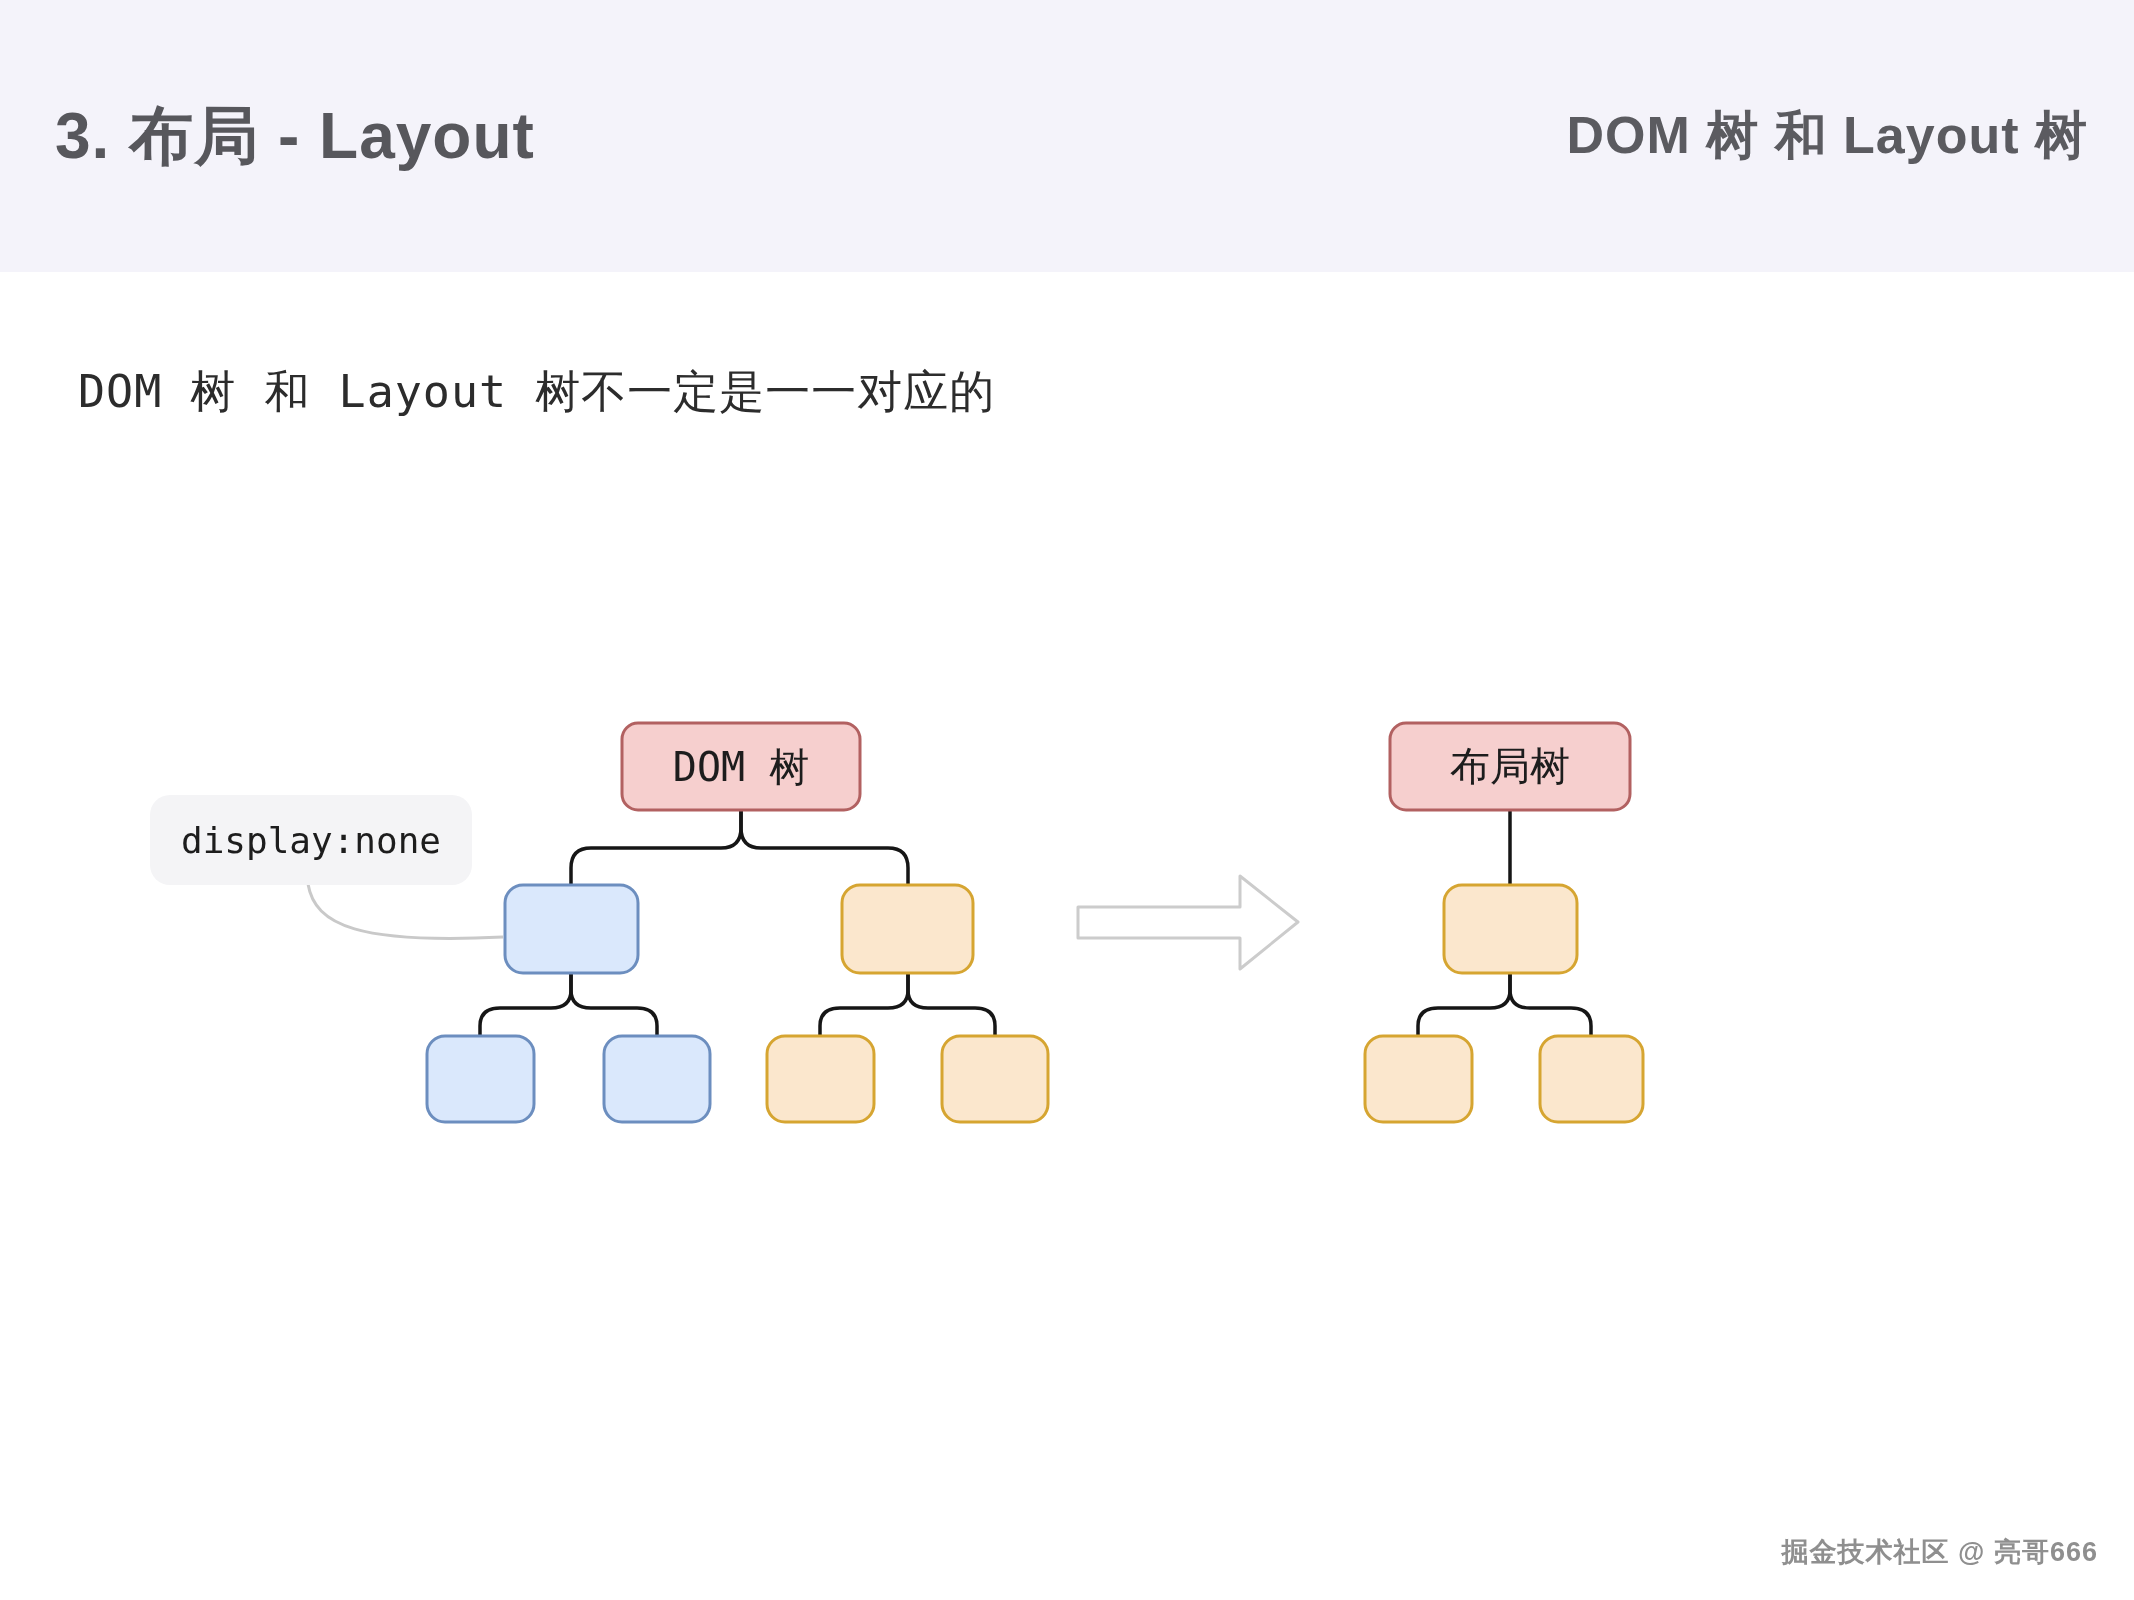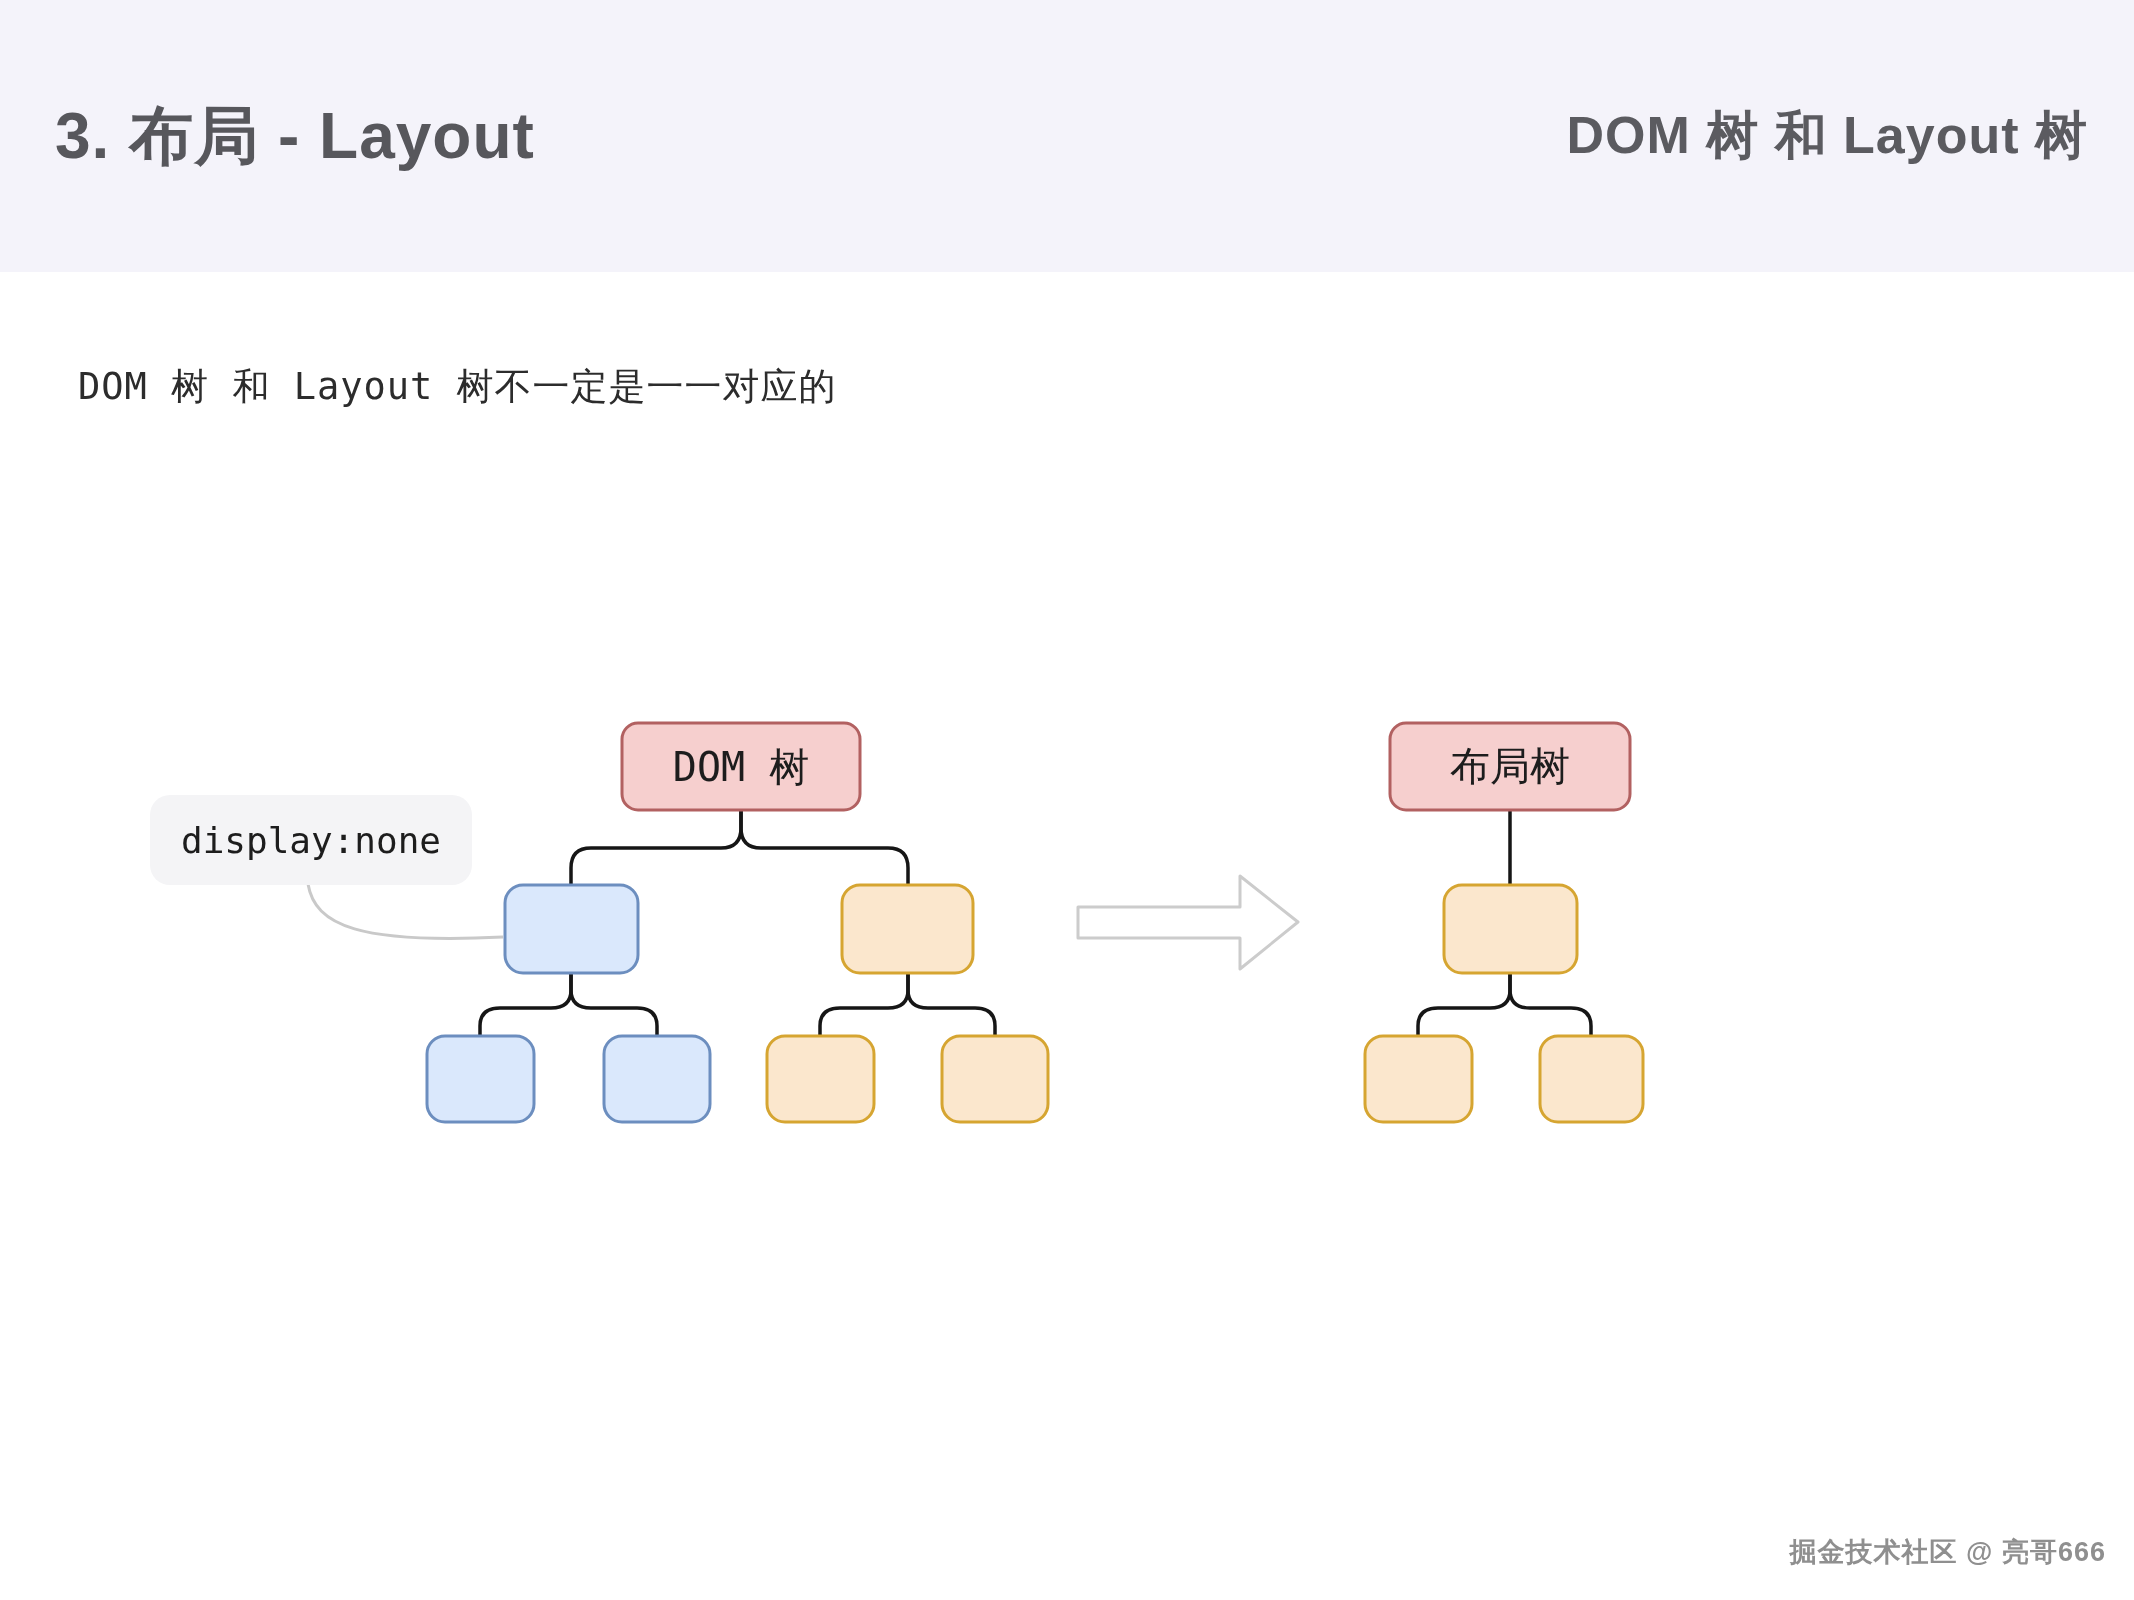--- a/index.html
+++ b/index.html
@@ -5,29 +5,29 @@
   html,body{margin:0;padding:0;background:#ffffff;}
   .slide{position:relative;width:2134px;height:1600px;background:#ffffff;overflow:hidden;
          font-family:"Liberation Sans",sans-serif;}
   
   .header{position:absolute;top:0;left:0;width:2134px;height:272px;background:#f4f3fa;
           display:flex;align-items:center;justify-content:space-between;box-sizing:border-box;
           padding:0 46px 0 55px;}
   .header .title{font-size:64px;font-weight:700;color:#57575c;letter-spacing:1px;}
   .header .topic{font-size:52px;font-weight:700;color:#5b5b60;letter-spacing:1px;}
   
-  .statement{position:absolute;left:78px;top:362px;font-size:37px;color:#2c2c2c;
+  .statement{position:absolute;left:78px;top:362px;font-size:45px;color:#2c2c2c;
              font-family:"DejaVu Sans Mono",monospace;letter-spacing:1px;white-space:pre;}
   
   svg.diagram{position:absolute;left:0;top:0;width:2134px;height:1600px;}
   svg.diagram text{font-family:"DejaVu Sans Mono",monospace;fill:#1d1d1d;}
   text.node-label{font-size:40px;}
   text.annotation-label{font-size:36px;fill:#3a3a3a;}
   
-  .watermark{position:absolute;right:28px;top:1534px;font-size:27px;font-weight:700;
+  .watermark{position:absolute;right:36px;top:1534px;font-size:27px;font-weight:700;
              color:#8f8f8f;text-shadow:2px 2px 0 #ffffff;letter-spacing:1px;}
 </style>
 </head>
 <body>
 
 <div class="slide">
 
   <div class="header">
     <div class="title">3. 布局 - Layout</div>
     <div class="topic">DOM 树 和 Layout 树</div>

